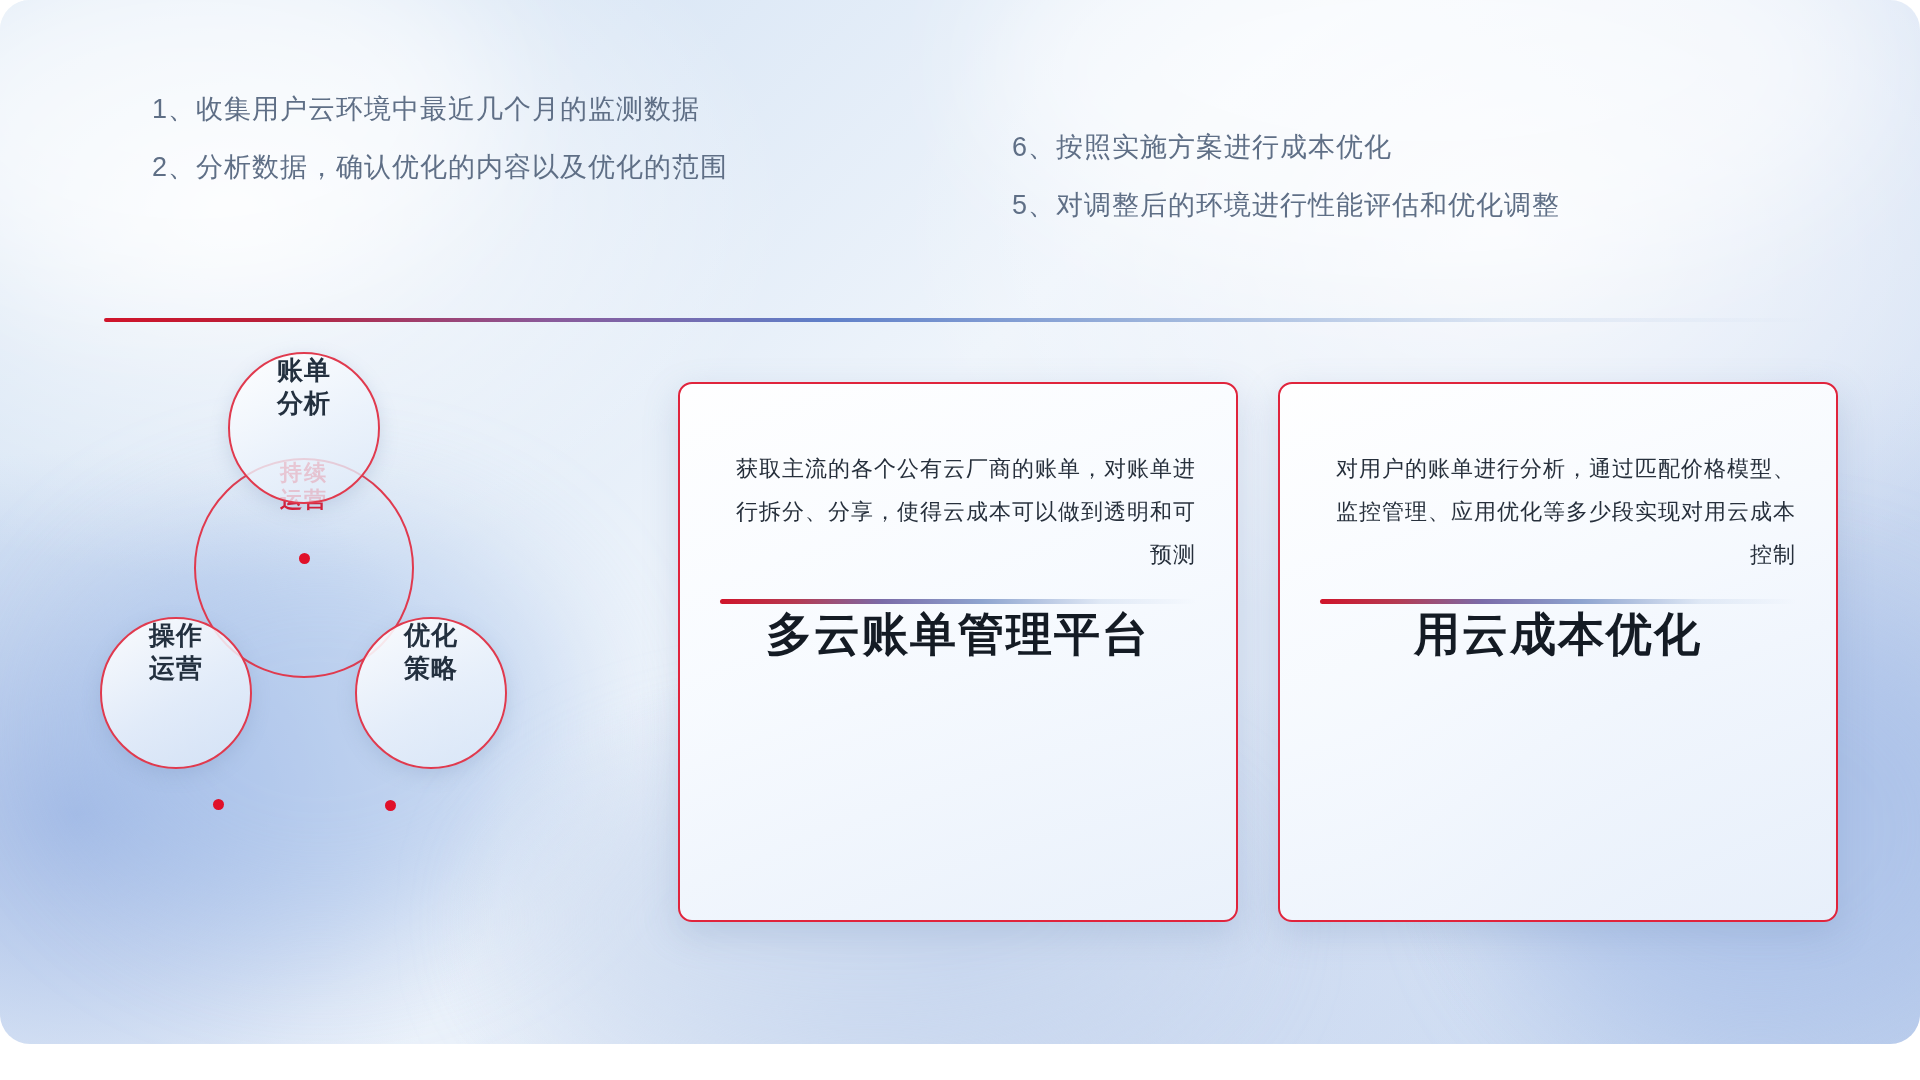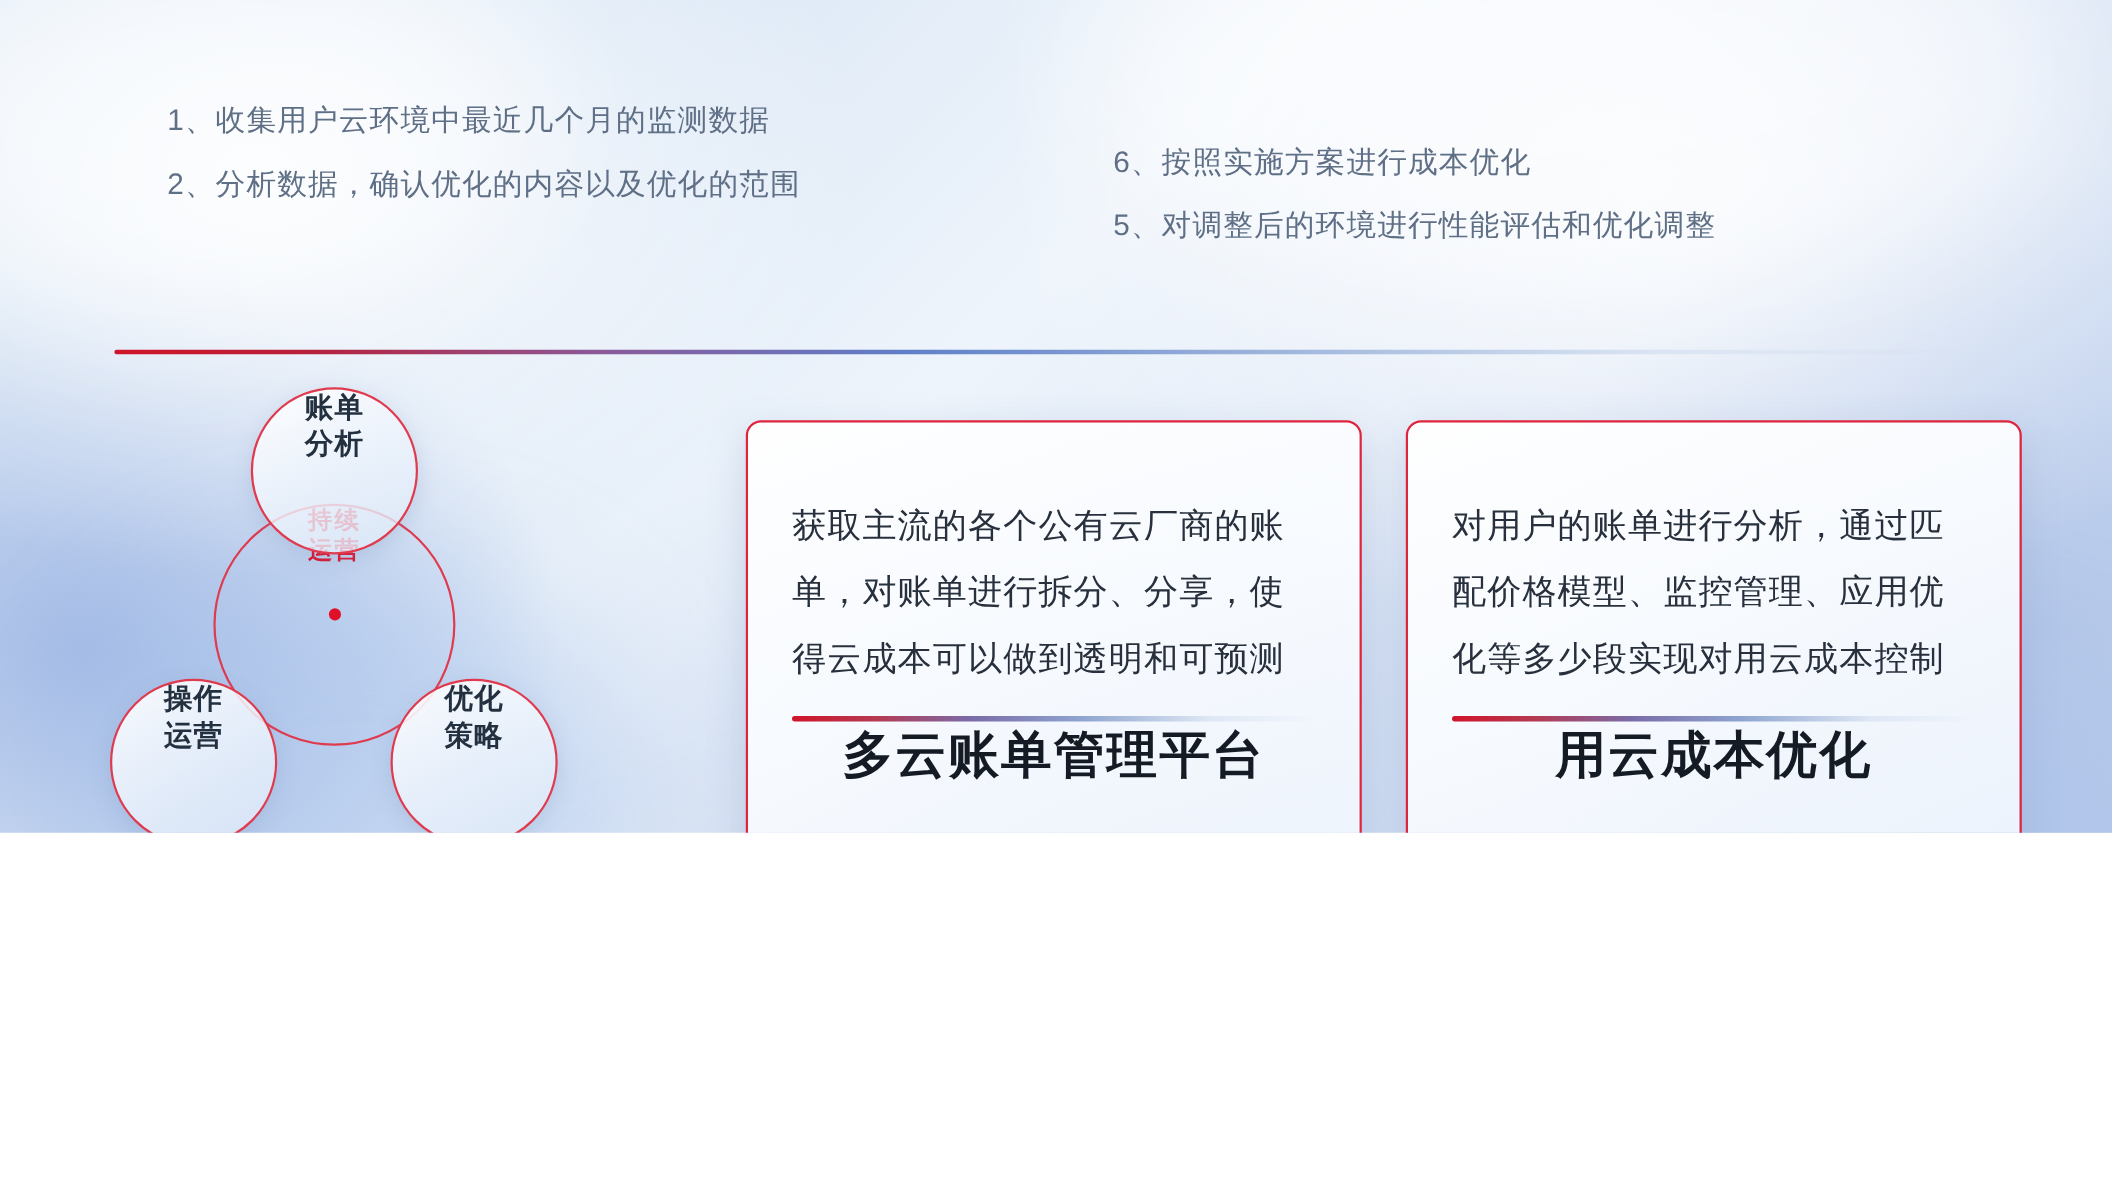--- a/index.html
+++ b/index.html
@@ -7,29 +7,30 @@
     padding: 0;
     width: 1920px;
     height: 1080px;
     overflow: hidden;
     font-family: "Liberation Sans", "DejaVu Sans", sans-serif;
   }
 
   #slide {
     position: relative;
     width: 1920px;
-    height: 757px;
+    height: 1044px;
     background:
       radial-gradient(ellipse 900px 600px at 12% 20%, rgba(255,255,255,0.85) 0%, rgba(255,255,255,0) 62%),
       radial-gradient(ellipse 1000px 700px at 78% 22%, rgba(255,255,255,0.75) 0%, rgba(255,255,255,0) 60%),
       radial-gradient(ellipse 800px 520px at 50% 92%, rgba(188,205,236,0.75) 0%, rgba(188,205,236,0) 65%),
       radial-gradient(ellipse 620px 520px at 4% 78%, rgba(150,176,226,0.8) 0%, rgba(150,176,226,0) 70%),
       radial-gradient(ellipse 700px 600px at 97% 75%, rgba(176,196,232,0.85) 0%, rgba(176,196,232,0) 70%),
       linear-gradient(135deg, #cfe0f2 0%, #dce8f6 22%, #eef4fb 45%, #dde7f6 68%, #c3d4ef 100%);
     overflow: hidden;
+    border-radius: 30px;
   }
 
   
   .streak {
     position: absolute;
     border-radius: 50%;
     filter: blur(60px);
     pointer-events: none;
   }
   .streak.s1 { left: -120px; top: -80px; width: 620px; height: 380px; background: rgba(255,255,255,0.55); }
@@ -140,24 +141,25 @@
     border: 2px solid #e0243c;
     background: linear-gradient(160deg, rgba(255,255,255,0.96) 0%, rgba(248,251,255,0.94) 45%, rgba(236,243,252,0.92) 100%);
     box-shadow: 0 12px 34px rgba(110,138,182,0.25);
     box-sizing: border-box;
     padding: 64px 40px 0 40px;
   }
   .card.card1 { left: 678px; }
   .card.card2 { left: 1278px; }
 
   .card-body {
-    font-size: 31px;
+    font-size: 22px;
     line-height: 1.95;
     color: #27303c;
     letter-spacing: 1px;
+    text-align: right;
   }
   .card-rule {
     margin-top: 22px;
     width: 100%;
     height: 5px;
     border-radius: 3px;
     background: linear-gradient(90deg, #d0142a 0%, #b53a52 16%, #7a6ba8 34%, #8ea4cf 55%, rgba(206,219,238,0.55) 80%, rgba(206,219,238,0) 100%);
   }
   .card-title {
     font-size: 46px;

